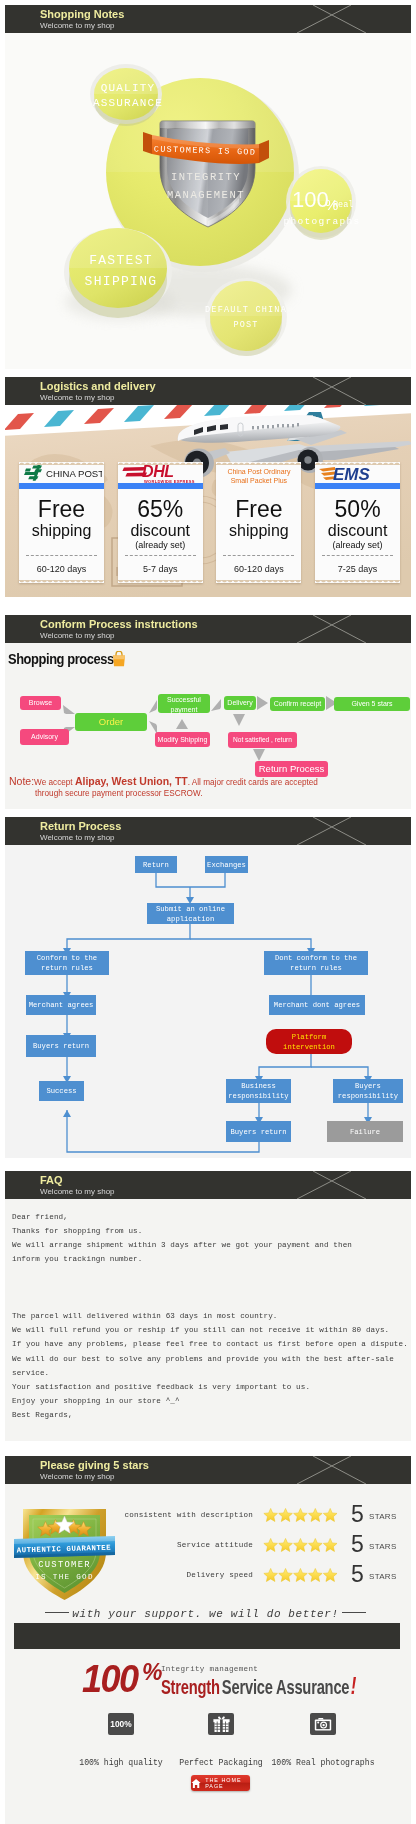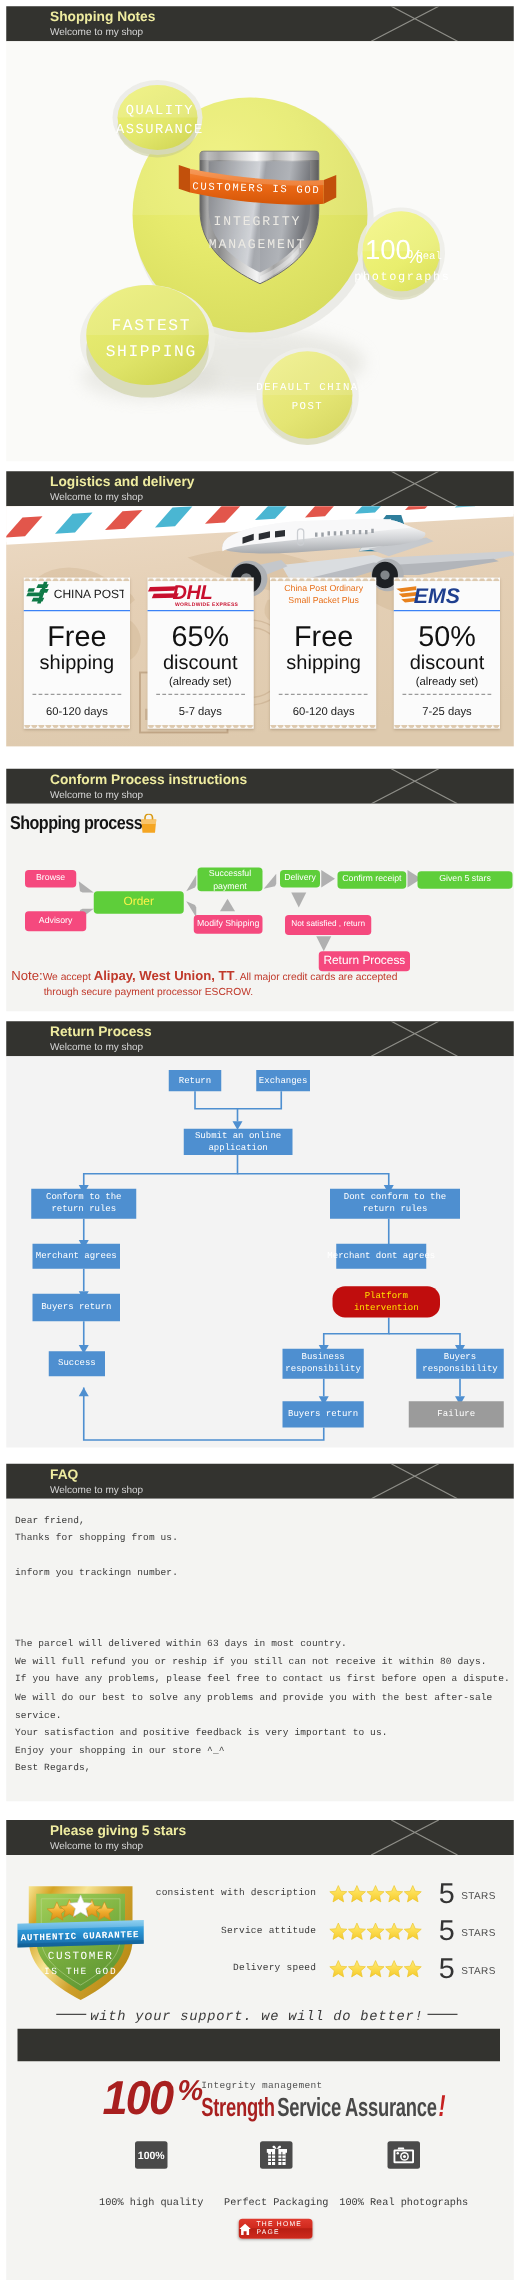--- a/index.html
+++ b/index.html
@@ -19,21 +19,21 @@
 
   
   #s2{height:192px;margin:0 5px;position:relative;overflow:hidden;background:#e5d0b6;}
   .scard{position:absolute;top:57px;width:85px;height:121px;background:#fbfbfb;
          box-shadow:0 1px 2px rgba(120,95,65,.35);}
   .scard:before,.scard:after{content:"";position:absolute;left:0;width:85px;height:3px;
          background-image:radial-gradient(circle at 2.8px 0px,#ddc9ae 2.4px,rgba(0,0,0,0) 2.6px);
          background-size:5.67px 3px;}
   .scard:before{top:0;transform:scaleY(-1);}
   .scard:after{bottom:0;}
-  .schead{height:27px;border-bottom:1px solid #3b82f6;display:flex;align-items:center;}
+  .schead{height:27px;border-bottom:6px solid #3b82f6;display:flex;align-items:center;justify-content:center;}
   .schead.nob{border-bottom:none;flex-direction:column;justify-content:center;}
   .cpo{font-size:7px;color:#e8701a;line-height:9px;text-align:center;font-family:"Liberation Sans",sans-serif;}
   .scbody{text-align:center;padding-top:7px;}
   .scbig{font-size:23px;color:#111;line-height:26px;font-weight:400;}
   .scmid{font-size:16px;color:#111;line-height:18px;}
   .scsml{font-size:9px;color:#111;line-height:11px;}
   .scdash{position:absolute;left:7px;right:7px;bottom:27px;border-top:1px dashed #9a9a9a;}
   .scdays{position:absolute;left:0;right:0;bottom:9px;text-align:center;font-size:9px;color:#222;}
 
   
@@ -503,21 +503,21 @@
     <div class="rb" style="left:142px;top:58px;width:87px;height:21px">
           <span style="white-space:normal">Submit an online application</span>
         </div>
     <div class="rb" style="left:20px;top:106px;width:84px;height:24px">
           <span style="white-space:normal">Conform to the return rules</span>
         </div>
     <div class="rb" style="left:259px;top:106px;width:104px;height:24px">
           <span style="white-space:normal">Dont conform to the return rules</span>
         </div>
     <div class="rb" style="left:21px;top:150px;width:70px;height:20px">Merchant agrees</div>
-    <div class="rb" style="left:264px;top:150px;width:72px;height:20px">Merchant dont agrees</div>
+    <div class="rb" style="left:264px;top:150px;width:96px;height:20px">Merchant dont agrees</div>
     <div class="rb" style="left:21px;top:190px;width:70px;height:22px">Buyers return</div>
     <div class="rb red" style="left:261px;top:184px;width:86px;height:25px">
           <span style="white-space:normal">Platform intervention</span>
         </div>
     <div class="rb" style="left:34px;top:236px;width:45px;height:20px">Success</div>
     <div class="rb" style="left:221px;top:234px;width:65px;height:24px">
           <span style="white-space:normal">Business responsibility</span>
         </div>
     <div class="rb" style="left:328px;top:234px;width:70px;height:24px">
           <span style="white-space:normal">Buyers responsibility</span>
@@ -531,20 +531,21 @@
   <div class="banner">
     <div class="btitle">FAQ</div>
     <div class="bsub">Welcome to my shop</div>
     <svg class="deco" width="160" height="28" viewBox="0 0 160 28">
       <path d="M 62 0 L 115 28 M 100 0 L 46 28" stroke="#8d8d87" stroke-width="1" fill="none"></path>
     </svg>
   </div>
   <div id="s5">
     <div class="faqline" style="top:12.8px">Dear friend,</div>
     <div class="faqline" style="top:27px">Thanks for shopping from us.</div>
+    <div class="faqline" style="top:41.2px">We will arrange shipment within 3 days after we got your payment and then</div>
     <div class="faqline" style="top:55.4px">inform you trackingn number.</div>
     <div class="faqline" style="top:112px">The parcel will delivered within 63 days in most country.</div>
     <div class="faqline" style="top:126.2px">We will full refund you or reship if you still can not receive it within 80 days.</div>
     <div class="faqline" style="top:140.4px">If you have any problems, please feel free to contact us first before open a dispute.</div>
     <div class="faqline" style="top:154.6px">We will do our best to solve any problems and provide you with the best after-sale</div>
     <div class="faqline" style="top:168.8px">service.</div>
     <div class="faqline" style="top:183px">Your satisfaction and positive feedback is very important to us.</div>
     <div class="faqline" style="top:197.2px">Enjoy your shopping in our store ^_^</div>
     <div class="faqline" style="top:211.4px">Best Regards,</div>
   </div>

